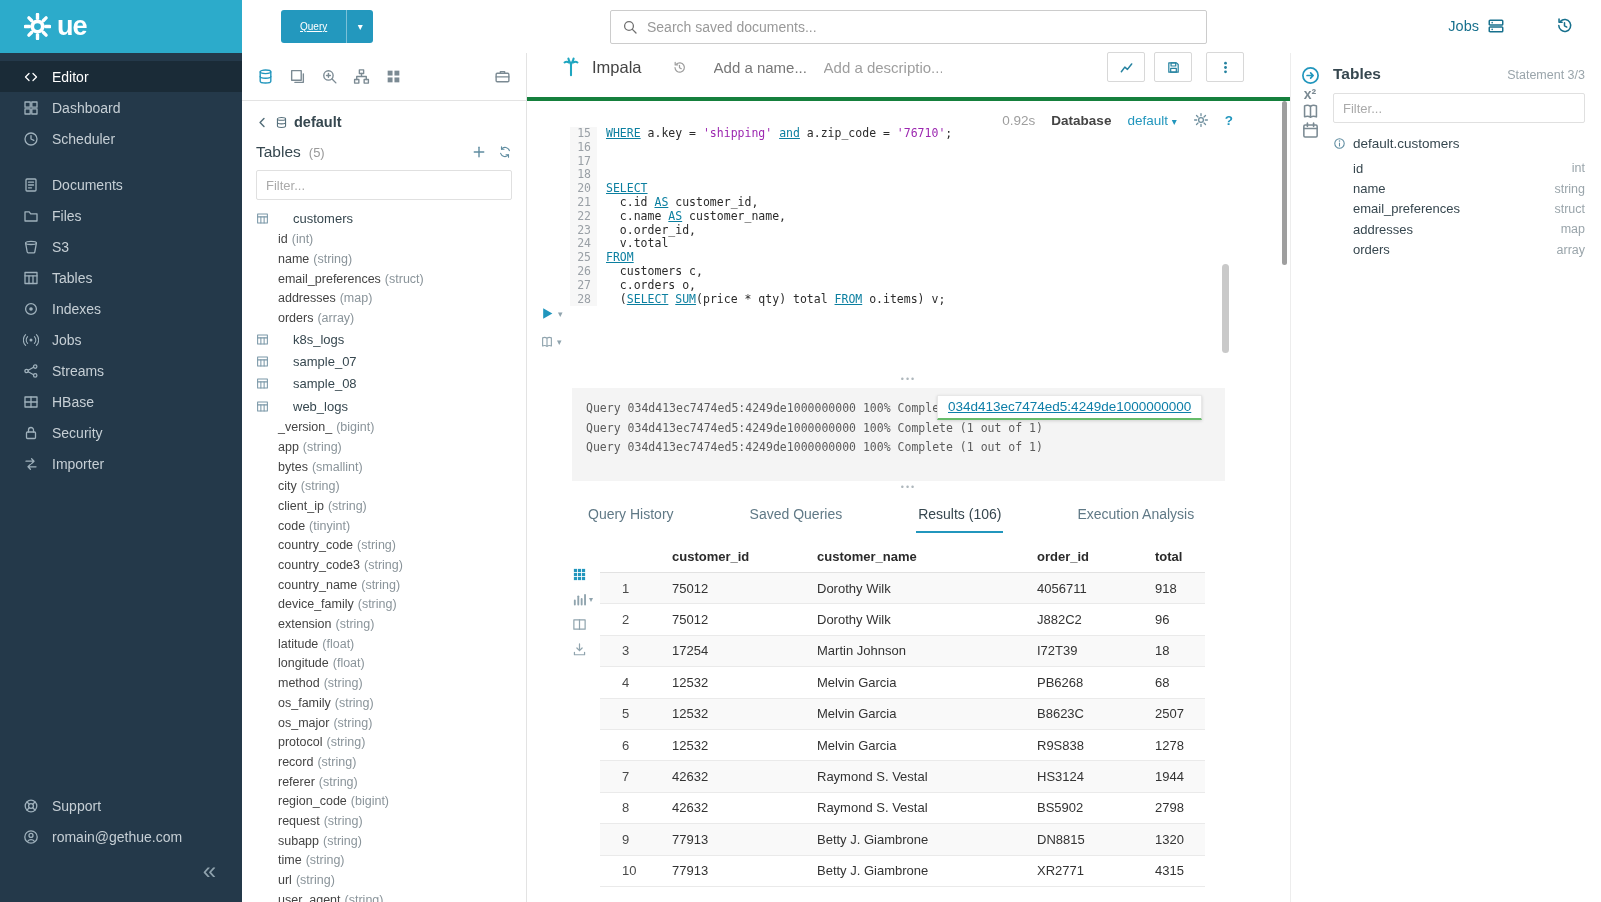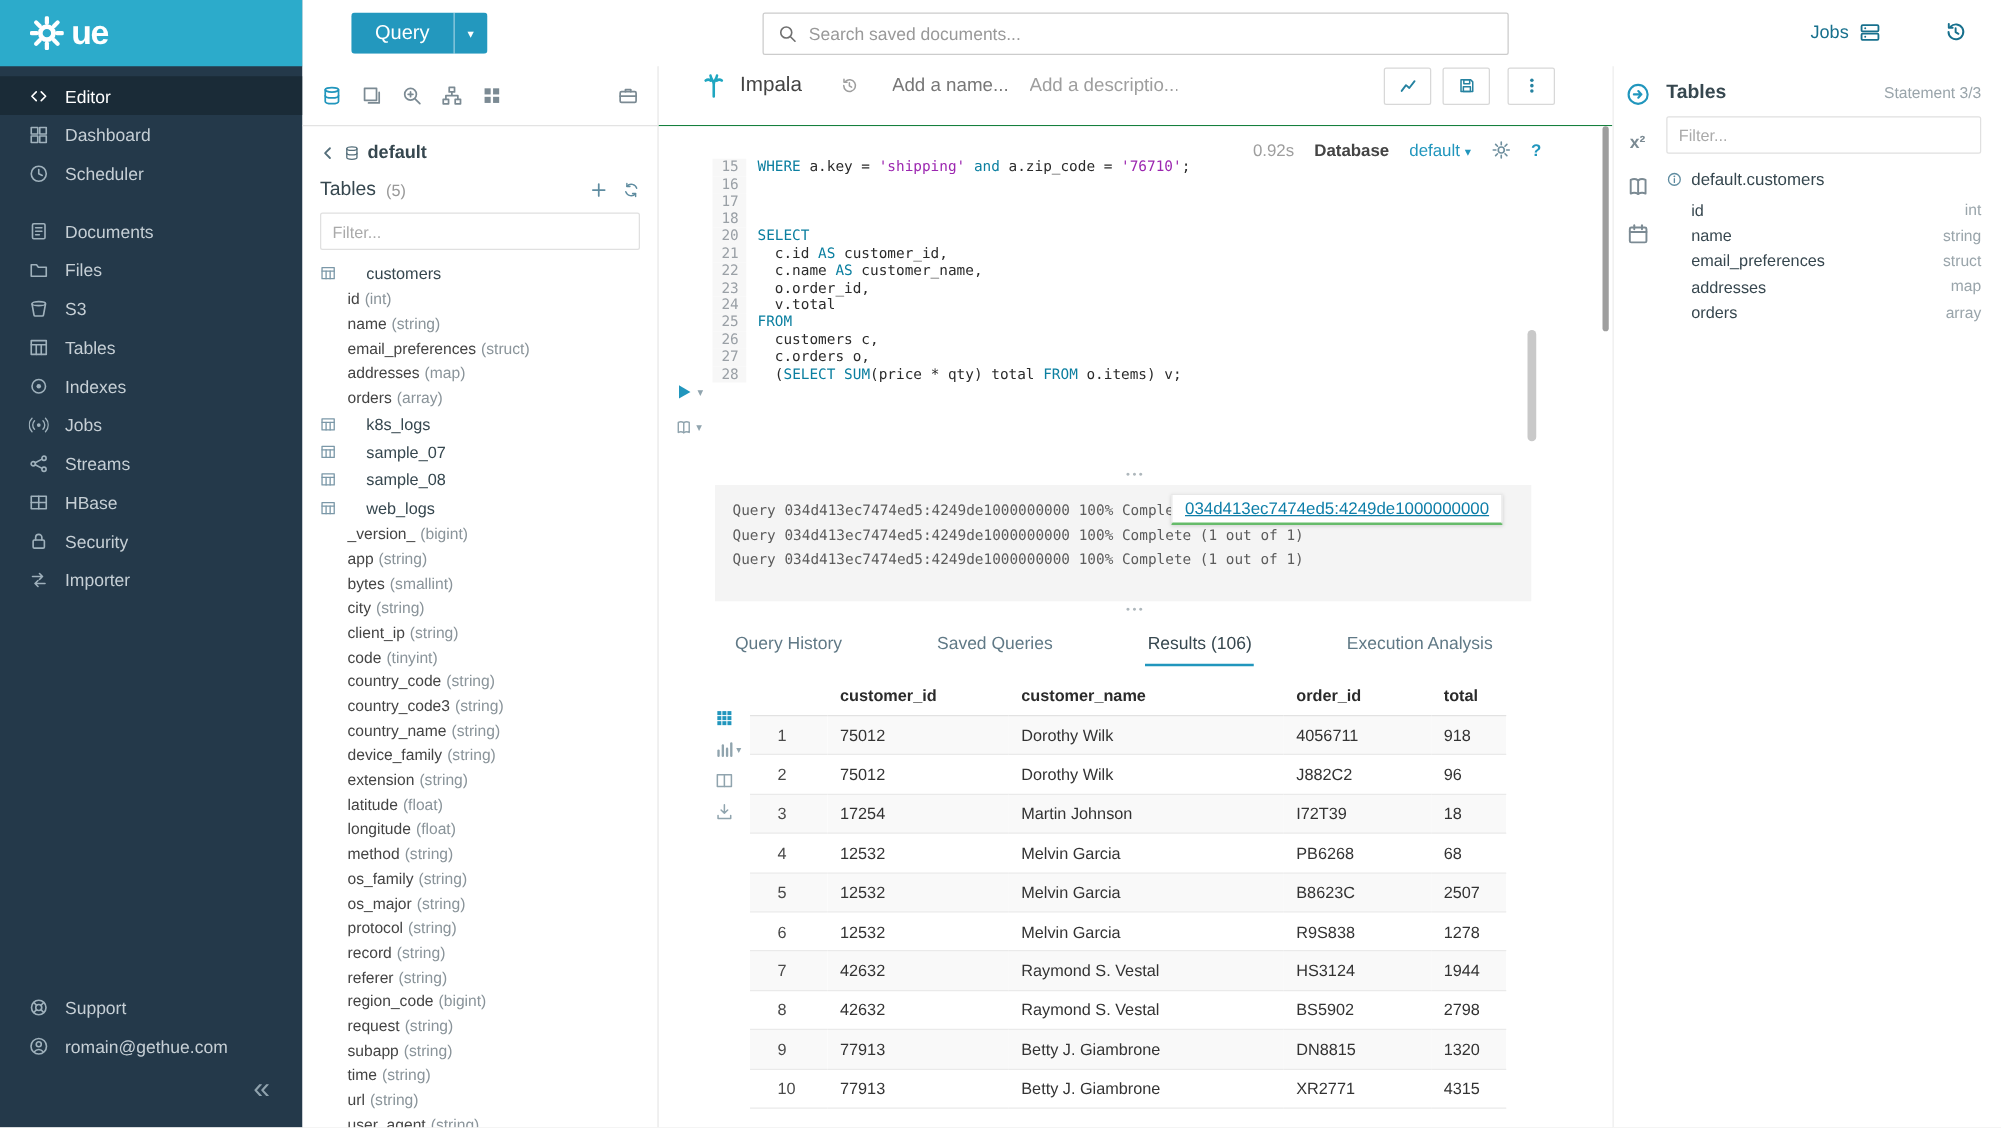--- a/index.html
+++ b/index.html
@@ -21,21 +21,21 @@
   .side-item .lbl { margin-left:13px; }
   .side-footer { position:absolute; bottom:12px; left:0; right:0; }
   .collapse-row { height:38px; display:flex; align-items:center; justify-content:flex-end; padding-right:26px; font-size:24px; color:#8fa2ad; cursor:pointer; }
   .ic { width:16px; height:16px; display:inline-flex; flex:none; }
   .ic svg { width:100%; height:100%; display:block; }
   .ic.sm { width:13px; height:13px; }
 
   
   .topbar { position:absolute; left:242px; top:0; right:0; height:53px; background:#fff; }
   .query-btn { position:absolute; left:39px; top:10px; height:33px; display:flex; border-radius:3px; overflow:hidden; cursor:pointer; }
-  .query-main { background:#2398be; color:#fff; font-size:16px; padding:16px 19px; display:flex; align-items:center; }
+  .query-main { background:#2398be; color:#fff; font-size:10px; padding:16px 19px; display:flex; align-items:center;text-decoration:underline; }
   .query-caret { background:#2398be; border-left:1px solid rgba(255,255,255,.4); width:27px; color:#fff; display:flex; align-items:center; justify-content:center; font-size:10px; }
   .search-box { position:absolute; left:368px; top:10px; width:597px; height:34px; border:1px solid #ccc; border-radius:2px; display:flex; align-items:center; padding:0 11px; background:#fff; }
   .search-box .ic { color:#707070; }
   .search-box input { border:none; outline:none; flex:1; margin-left:9px; font-size:14px; color:#444; font-family:"Liberation Sans",sans-serif; }
   .search-box input::placeholder { color:#999; }
   .jobs-link { position:absolute; right:96px; top:17px; color:#17708d; font-size:14.5px; display:flex; align-items:center; gap:8px; cursor:pointer; }
   .jobs-link .ic { width:18px; height:18px; }
   .history-btn { position:absolute; right:27px; top:16px; color:#17708d; width:19px; height:19px; cursor:pointer; }
 
   
@@ -54,21 +54,21 @@
   .assist-filter { margin:9px 14px 0; }
   .assist-filter input, .r-filter input { width:100%; height:30px; border:1px solid #e0e0e0; border-radius:2px; padding:0 9px; font-size:13px; color:#444; outline:none; font-family:Liberation Sans, sans-serif; }
   .assist-filter input::placeholder, .r-filter input::placeholder { color:#aaa; }
   .assist-tree { position:absolute; top:148px; bottom:0; left:0; right:0; overflow:hidden; padding:6px 14px 0; }
   .tbl-row { display:flex; align-items:center; gap:24px; height:22.4px; font-size:13px; color:#36474f; cursor:pointer; }
   .tbl-row .ic { color:#7b98a8; }
   .col-row { display:flex; align-items:center; height:19.7px; padding-left:22px; font-size:12.5px; color:#444; cursor:pointer; }
   .col-row .ctype { color:#8a949a; margin-left:4px; }
 
   
-  .ed-head { position:absolute; left:527px; top:53px; right:311px; height:48px; border-bottom:1px solid #15803d; display:flex; align-items:center; padding:0 46px 16px 33px; background:#fff; }
+  .ed-head { position:absolute; left:527px; top:53px; right:311px; height:48px; border-bottom:4px solid #15803d; display:flex; align-items:center; padding:0 46px 16px 33px; background:#fff; }
   .ed-head .impala-ic { width:22px; height:22px; color:#1fa6c0; }
   .ed-head .engine { font-size:16.5px; color:#444; margin-left:10px; }
   .ed-head .reload { width:15px; height:15px; color:#9e9e9e; margin-left:30px; cursor:pointer; }
   .ed-head input.name { border:none; outline:none; margin-left:27px; width:102px; font-size:15px; font-family:"Liberation Sans",sans-serif; }
   .ed-head input.name::placeholder { color:#777; }
   .ed-head input.desc { border:none; outline:none; margin-left:8px; width:118px; font-size:15px; font-family:"Liberation Sans",sans-serif; }
   .ed-head input.desc::placeholder { color:#9e9e9e; }
   .hbtn { width:38px; height:30px; border:1px solid #d8d8d8; border-radius:2px; display:flex; align-items:center; justify-content:center; color:#2582a0; background:#fff; cursor:pointer; }
   .hbtn .ic { width:15px; height:15px; }
   .hbtn.first { margin-left:auto; }
@@ -82,21 +82,21 @@
   .meta-row .dblabel { color:#444; font-weight:bold; }
   .meta-row .dbval { color:#2196bd; cursor:pointer; }
   .meta-row .dbval .car { font-size:10px; }
   .meta-row .gear { width:16px; height:16px; color:#6f8f9e; cursor:pointer; }
   .meta-row .help { color:#2196bd; font-weight:bold; cursor:pointer; }
 
   .code-area { position:absolute; left:43px; top:26px; right:62px; font-family:"DejaVu Sans Mono", monospace; font-size:11.5px; line-height:13.8px; }
   .code-line { display:flex; }
   .gut { width:27px; text-align:right; padding-right:6px; background:#f7f7f7; color:#9aa0a6; flex:none; }
   .src { padding-left:9px; white-space:pre; color:#2b2b2b; }
-  .tok-kw { color:#0b7fa0; }
+  .tok-kw { color:#0b7fa0;text-decoration:underline; }
   .tok-str { color:#9c27b0; }
   .tok-cmt { color:#8a9296; }
   .tok-pl { color:#2b2b2b; }
 
   .play-btn { position:absolute; left:13px; top:205px; display:flex; align-items:center; gap:3px; cursor:pointer; }
   .play-btn .tri { width:15px; height:15px; color:#2196bd; }
   .play-btn .car { color:#90a4ae; font-size:9px; }
   .fmt-btn { position:absolute; left:13px; top:234px; display:flex; align-items:center; gap:3px; color:#90a4ae; cursor:pointer; }
   .fmt-btn .ic { width:14px; height:14px; }
   .fmt-btn .car { font-size:9px; }
@@ -124,21 +124,21 @@
   .res-table { position:absolute; left:73px; right:85px; top:0; }
   .res-table table { width:100%; border-collapse:collapse; table-layout:fixed; }
   .res-table th { text-align:left; font-size:13px; font-weight:bold; color:#2b2b2b; padding:8px 0 8px 10px; border-bottom:1px solid #e2e2e2; }
   .res-table th.num { padding-left:22px; }
   .res-table td { font-size:13px; color:#333; padding-left:10px; height:31.4px; border-bottom:1px solid #eaeaea; overflow:hidden; white-space:nowrap; }
   .res-table td.num { padding-left:22px; color:#4a4a4a; }
   .res-table tbody tr:nth-child(odd) td { background:#f9f9f9; }
 
   
   .rpanel { position:absolute; left:1290px; top:53px; width:311px; bottom:0; background:#fff; border-left:1px solid #ededed; }
-  .r-rail { position:absolute; left:0; top:12px; width:38px; display:flex; flex-direction:column; align-items:center; gap:19px; color:#7b8a93; }
+  .r-rail { position:absolute; left:0; top:12px; width:38px; display:flex; flex-direction:column; align-items:center; color:#7b8a93; }
   .r-rail .ic { width:19px; height:19px; cursor:pointer; }
   .r-rail .quick { color:#2196bd; width:21px; height:21px; }
   .r-rail .sup { font-size:14px; font-weight:bold; color:#7b8a93; cursor:pointer; }
   .r-content { margin-left:38px; padding:12px 16px 0 4px; }
   .r-head { display:flex; align-items:baseline; }
   .r-head .ttl { font-size:15.5px; font-weight:bold; color:#36474f; }
   .r-head .stmt { margin-left:auto; color:#9aa5ab; font-size:12.5px; }
   .r-filter { margin-top:10px; }
   .r-table-row { display:flex; align-items:center; gap:7px; margin-top:13px; font-size:13.5px; color:#36474f; cursor:pointer; }
   .r-table-row .ic { width:13px; height:13px; color:#5f8ca0; }

